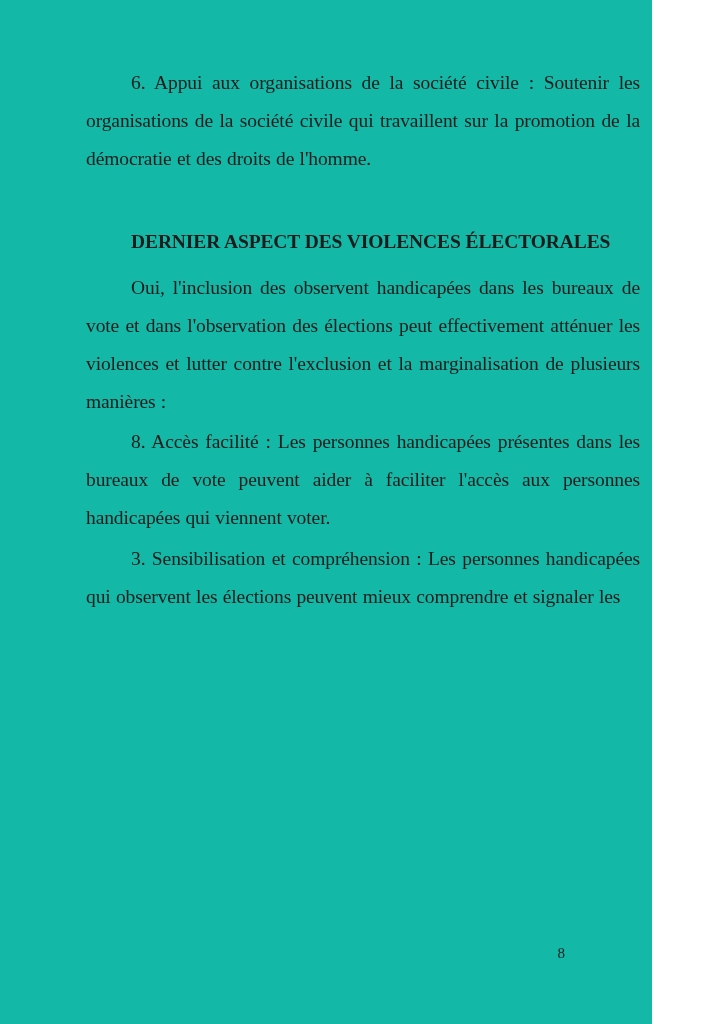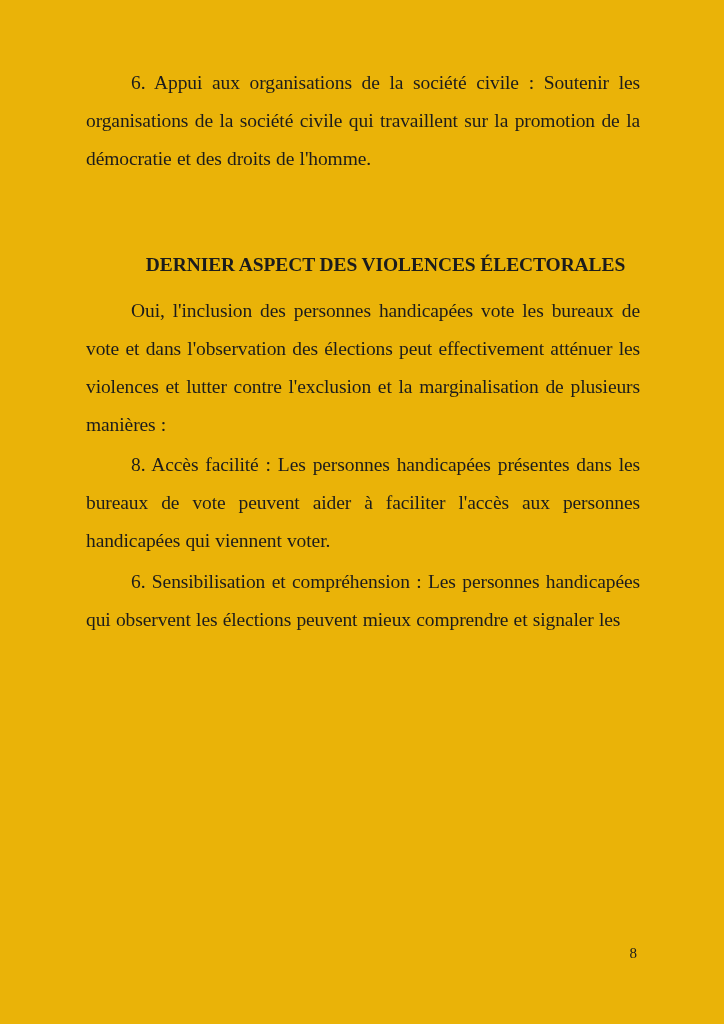--- a/index.html
+++ b/index.html
@@ -3,23 +3,23 @@
 <meta charset="utf-8">
 <title>Document page</title>
 <style>
   html, body {
     margin: 0;
     padding: 0;
     background: #ffffff;
   }
   .page {
     position: relative;
-    width: 724px;
+    width: 652px;
     height: 1024px;
-    background: #eab308;
+    background: #14b8a6;
     overflow: hidden;
     font-family: "Liberation Serif", "DejaVu Serif", serif;
     color: #1c1c1c;
   }
   .content {
     position: absolute;
     top: 64px;
     left: 86px;
     width: 554px;
   }
@@ -29,42 +29,42 @@
     line-height: 37.8px;
     text-align: justify;
     text-indent: 45px;
     letter-spacing: -0.1px;
     word-spacing: 0.5px;
   }
   .body-para:first-child {
     margin-top: 0;
   }
   .section-heading {
-    margin: 69px 0 8px 0;
+    margin: 46px 0 8px 0;
     padding-left: 45px;
     font-size: 19.5px;
     line-height: 37.8px;
     font-weight: bold;
-    text-align: center;
+    text-align: left;
     letter-spacing: -0.1px;
   }
   .page-number {
     position: absolute;
     top: 944px;
     right: 87px;
     font-size: 15px;
     line-height: 18px;
     color: #1c1c1c;
   }
 </style>
 </head>
 <body>
 
 <div class="page">
   <div class="content">
     <p class="body-para">6. Appui aux organisations de la société civile : Soutenir les organisations de la société civile qui travaillent sur la promotion de la démocratie et des droits de l'homme.</p>
     <p class="section-heading">DERNIER ASPECT DES VIOLENCES ÉLECTORALES</p>
-    <p class="body-para">Oui, l'inclusion des personnes handicapées vote les bureaux de vote et dans l'observation des élections peut effectivement atténuer les violences et lutter contre l'exclusion et la marginalisation de plusieurs manières :</p>
+    <p class="body-para">Oui, l'inclusion des observent handicapées dans les bureaux de vote et dans l'observation des élections peut effectivement atténuer les violences et lutter contre l'exclusion et la marginalisation de plusieurs manières :</p>
     <p class="body-para">8. Accès facilité : Les personnes handicapées présentes dans les bureaux de vote peuvent aider à faciliter l'accès aux personnes handicapées qui viennent voter.</p>
-    <p class="body-para">6. Sensibilisation et compréhension : Les personnes handicapées qui observent les élections peuvent mieux comprendre et signaler les</p>
+    <p class="body-para">3. Sensibilisation et compréhension : Les personnes handicapées qui observent les élections peuvent mieux comprendre et signaler les</p>
   </div>
   <div class="page-number">8</div>
 </div>
 
 </body></html>

